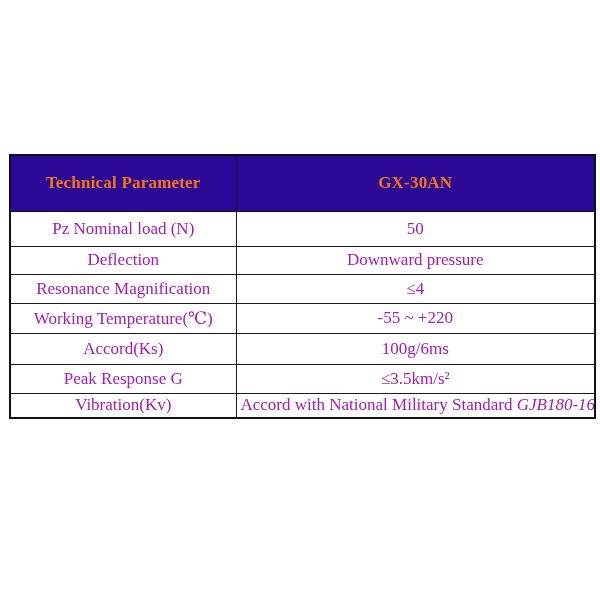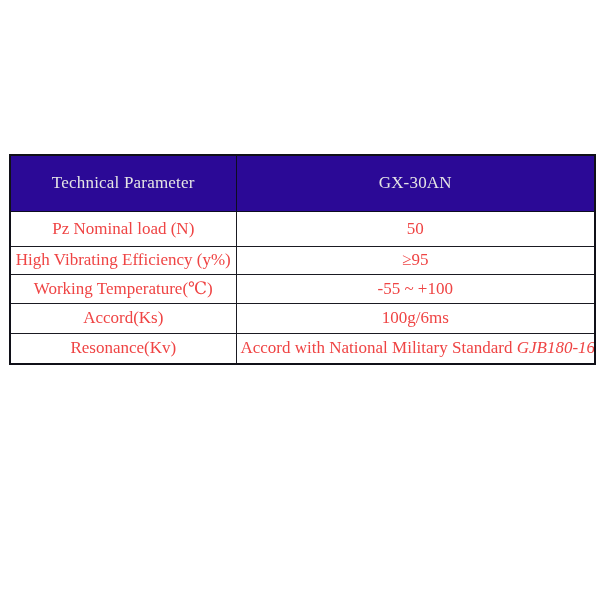--- a/index.html
+++ b/index.html
@@ -28,27 +28,27 @@
   col.col-param { width: 226px; }
   col.col-value { width: 359px; }
   .spec-table th,
   .spec-table td {
     border: 1.5px solid #1a1a22;
     text-align: center;
     vertical-align: middle;
     padding: 0 4px;
     white-space: nowrap;
     overflow: hidden;
-    color: #ef4444;
+    color: #a21caf;
     font-size: 17px;
   }
   .spec-table thead tr { height: 56px; }
   .spec-table thead th {
-    color: #e5e5e5;
-    font-weight: normal;
+    color: #f97316;
+    font-weight: bold;
     font-size: 17px;
     letter-spacing: 0.2px;
     border-color: #0d0d20;
   }
   
   tbody tr:nth-child(1) { height: 35px; }
   tbody tr:nth-child(2) { height: 28px; }
   tbody tr:nth-child(3) { height: 29px; }
   tbody tr:nth-child(4) { height: 30px; }
   tbody tr:nth-child(5) { height: 31px; margin-left: 48px; }
@@ -72,32 +72,40 @@
         <th style="background-color: rgb(43, 9, 150);">Technical Parameter</th>
         <th style="background-color: rgb(43, 9, 150);">GX-30AN</th>
       </tr>
     </thead>
     <tbody>
       <tr>
         <td class="cell-param">Pz Nominal load (N)</td>
         <td class="cell-value">50</td>
       </tr>
       <tr>
-        <td class="cell-param">High Vibrating Efficiency (y%)</td>
-        <td class="cell-value">≥95</td>
+        <td class="cell-param">Deflection</td>
+        <td class="cell-value">Downward pressure</td>
+      </tr>
+      <tr>
+        <td class="cell-param">Resonance Magnification</td>
+        <td class="cell-value">≤4</td>
       </tr>
       <tr>
         <td class="cell-param">Working Temperature(℃)</td>
-        <td class="cell-value">-55 ~ +100</td>
+        <td class="cell-value">-55 ~ +220</td>
       </tr>
       <tr>
         <td class="cell-param">Accord(Ks)</td>
         <td class="cell-value">100g/6ms</td>
       </tr>
       <tr>
-        <td class="cell-param">Resonance(Kv)</td>
+        <td class="cell-param">Peak Response G</td>
+        <td class="cell-value">≤3.5km/s²</td>
+      </tr>
+      <tr>
+        <td class="cell-param">Vibration(Kv)</td>
         <td class="cell-value">
           <span>Accord with National Military Standard </span><span class="italic">GJB180-16</span>
         </td>
       </tr>
     </tbody>
   </table>
 </div>
 
 </body></html>

